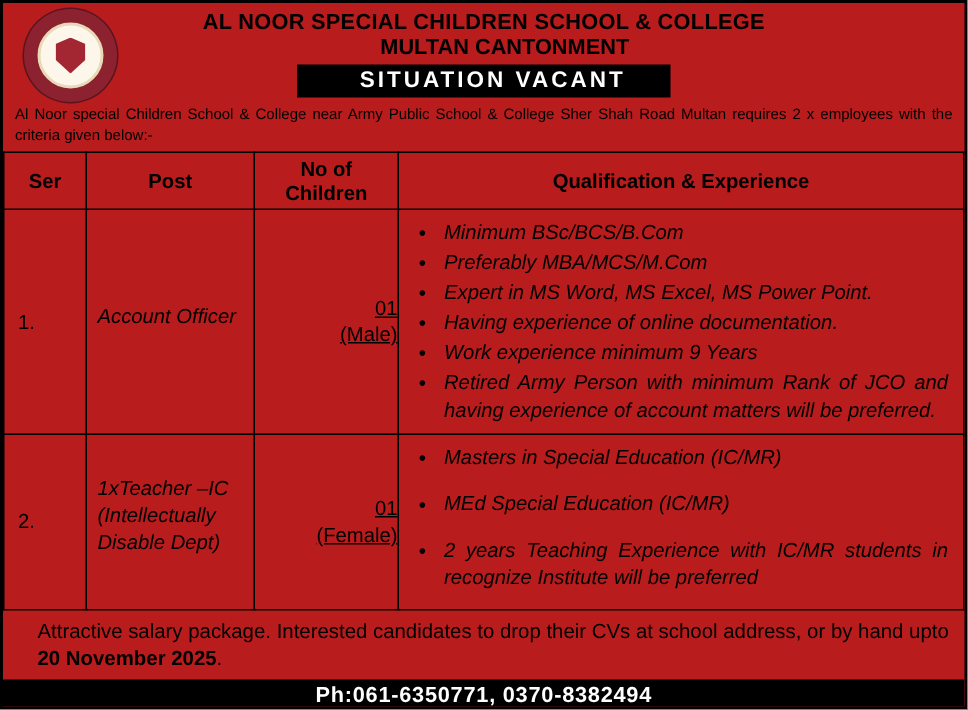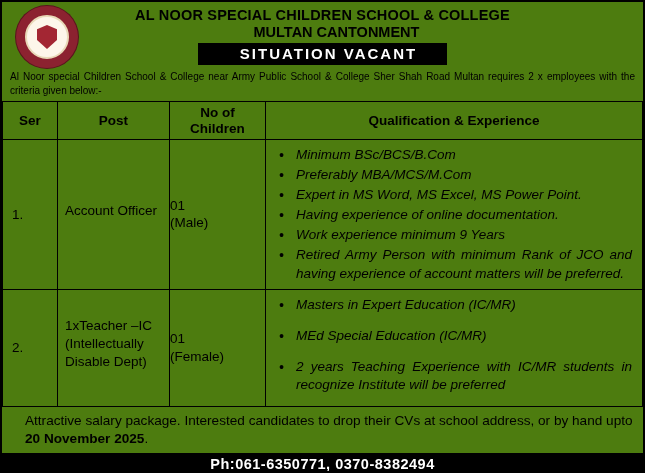--- a/index.html
+++ b/index.html
@@ -5,21 +5,21 @@
   * { margin:0; padding:0; box-sizing:border-box; }
   html,body { background:#ffffff; }
   body {
     width:645px; height:473px;
     font-family:"Liberation Sans", sans-serif;
     color:#000;
   }
   .page {
     width:645px; height:473px;
     border:2px solid #000;
-    background:#4d7c0f;
+    background:#b91c1c;
     position:relative;
     display:flex; flex-direction:column;
     overflow:hidden;
   }
   
   .header { position:relative; padding-top:5px; text-align:center; }
   .logo {
     position:absolute; left:14px; top:4px;
     width:62px; height:62px; border-radius:50%;
     background:#8c2230;
@@ -61,22 +61,22 @@
   }
   table.jobs th, table.jobs td {
     border:1.6px solid #000;
     font-size:13.5px;
   }
   table.jobs th { font-weight:bold; text-align:center; padding:3px 2px; line-height:1.15; }
   .col-ser { width:55px; }
   .col-post { width:112px; }
   .col-vac { width:96px; }
   td.ser { vertical-align:middle; text-align:left; padding-left:9px; }
-  td.post { vertical-align:middle; text-align:left; padding:4px 4px 12px 7px; line-height:1.3; }
-  td.vac { vertical-align:middle; text-align:left; line-height:1.3; }
+  td.post { vertical-align:middle; text-align:left; padding:4px 4px 12px 7px; line-height:1.3;font-style:italic; }
+  td.vac { vertical-align:middle; text-align:right; line-height:1.3;text-decoration:underline; }
   td.qual { vertical-align:middle; padding:6px 10px 6px 6px;font-style:italic; }
   td.qual ul { list-style:none; }
   td.qual li {
     position:relative;
     padding-left:24px;
     text-align:justify;
     line-height:1.34;
   }
   td.qual li::before {
     content:"\2022";
@@ -154,21 +154,21 @@
       </tr>
       <tr>
         <td class="ser">2.</td>
         <td class="post">1xTeacher –IC (Intellectually Disable Dept)</td>
         <td class="vac">
           <div>01</div>
           <div>(Female)</div>
         </td>
         <td class="qual">
           <ul class="r2">
-            <li>Masters in Expert Education  (IC/MR)</li>
+            <li>Masters in Special Education  (IC/MR)</li>
             <li>MEd Special Education (IC/MR)</li>
             <li>2 years Teaching Experience with IC/MR students in recognize Institute will be preferred</li>
           </ul>
         </td>
       </tr>
     </tbody>
   </table>
 
   <p class="footer"><span>Attractive salary package. Interested candidates to drop their CVs at school address, or by hand upto </span><b>20 November 2025</b><span>.</span></p>
 

